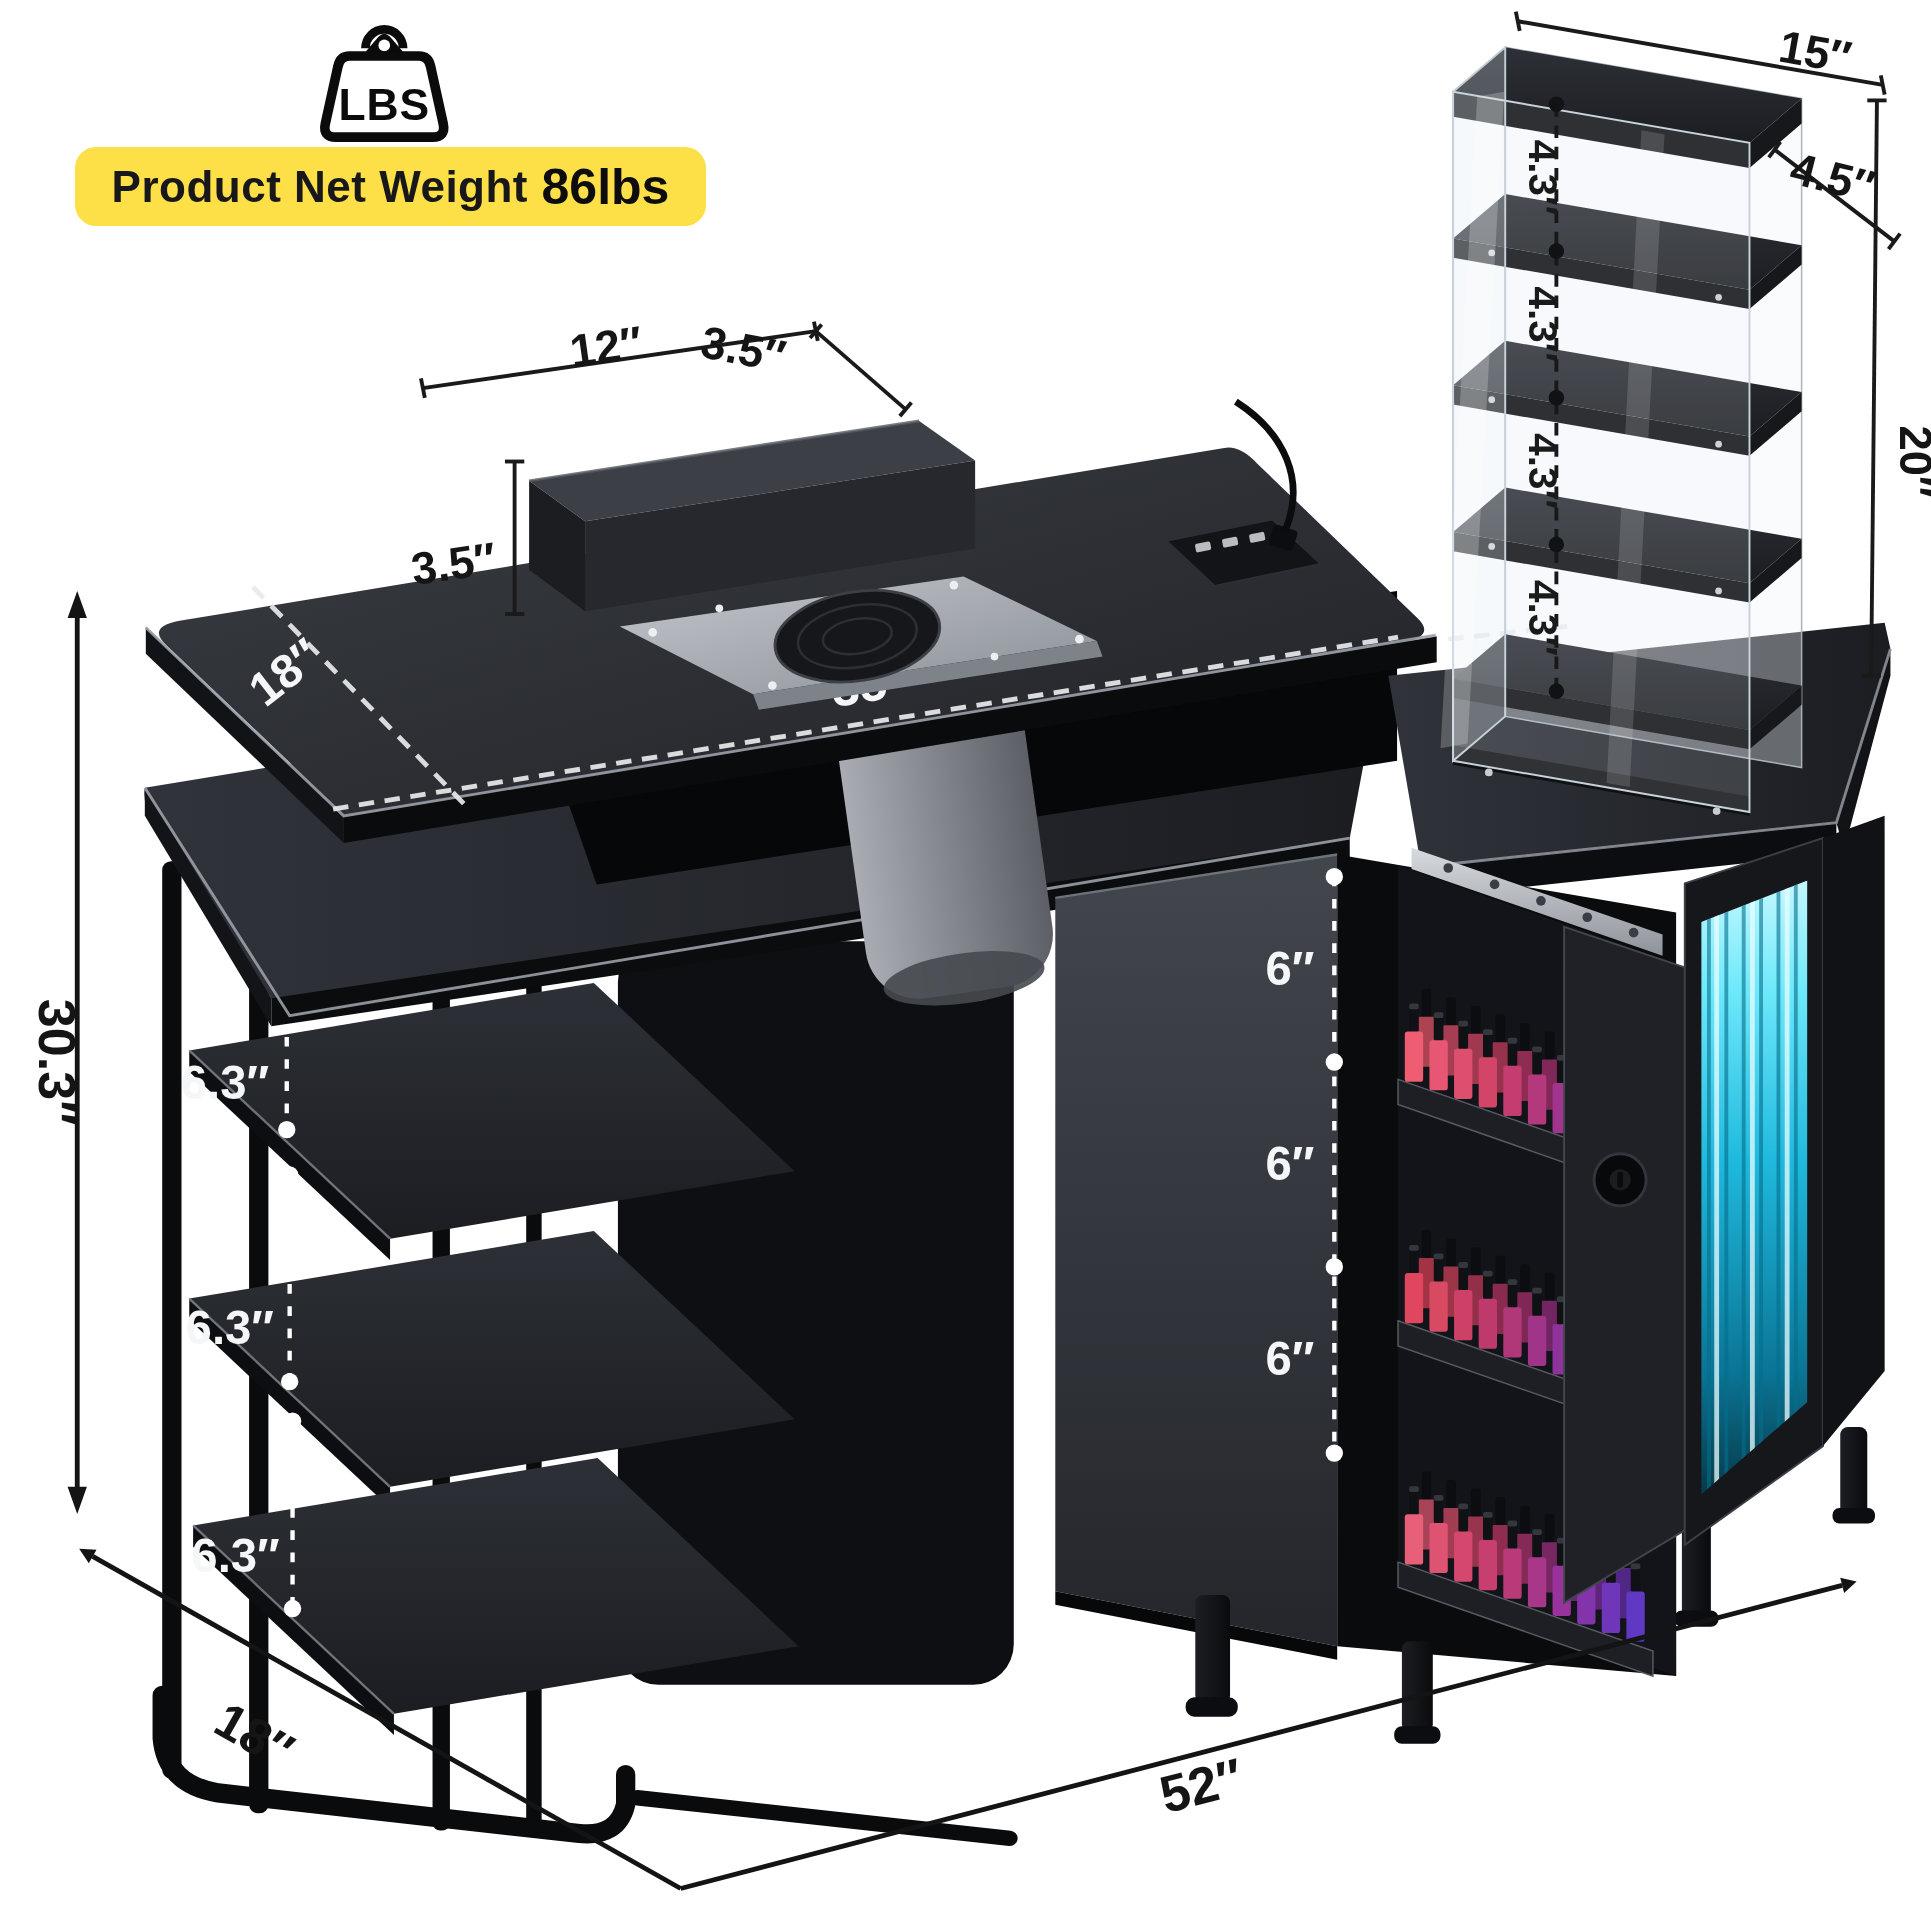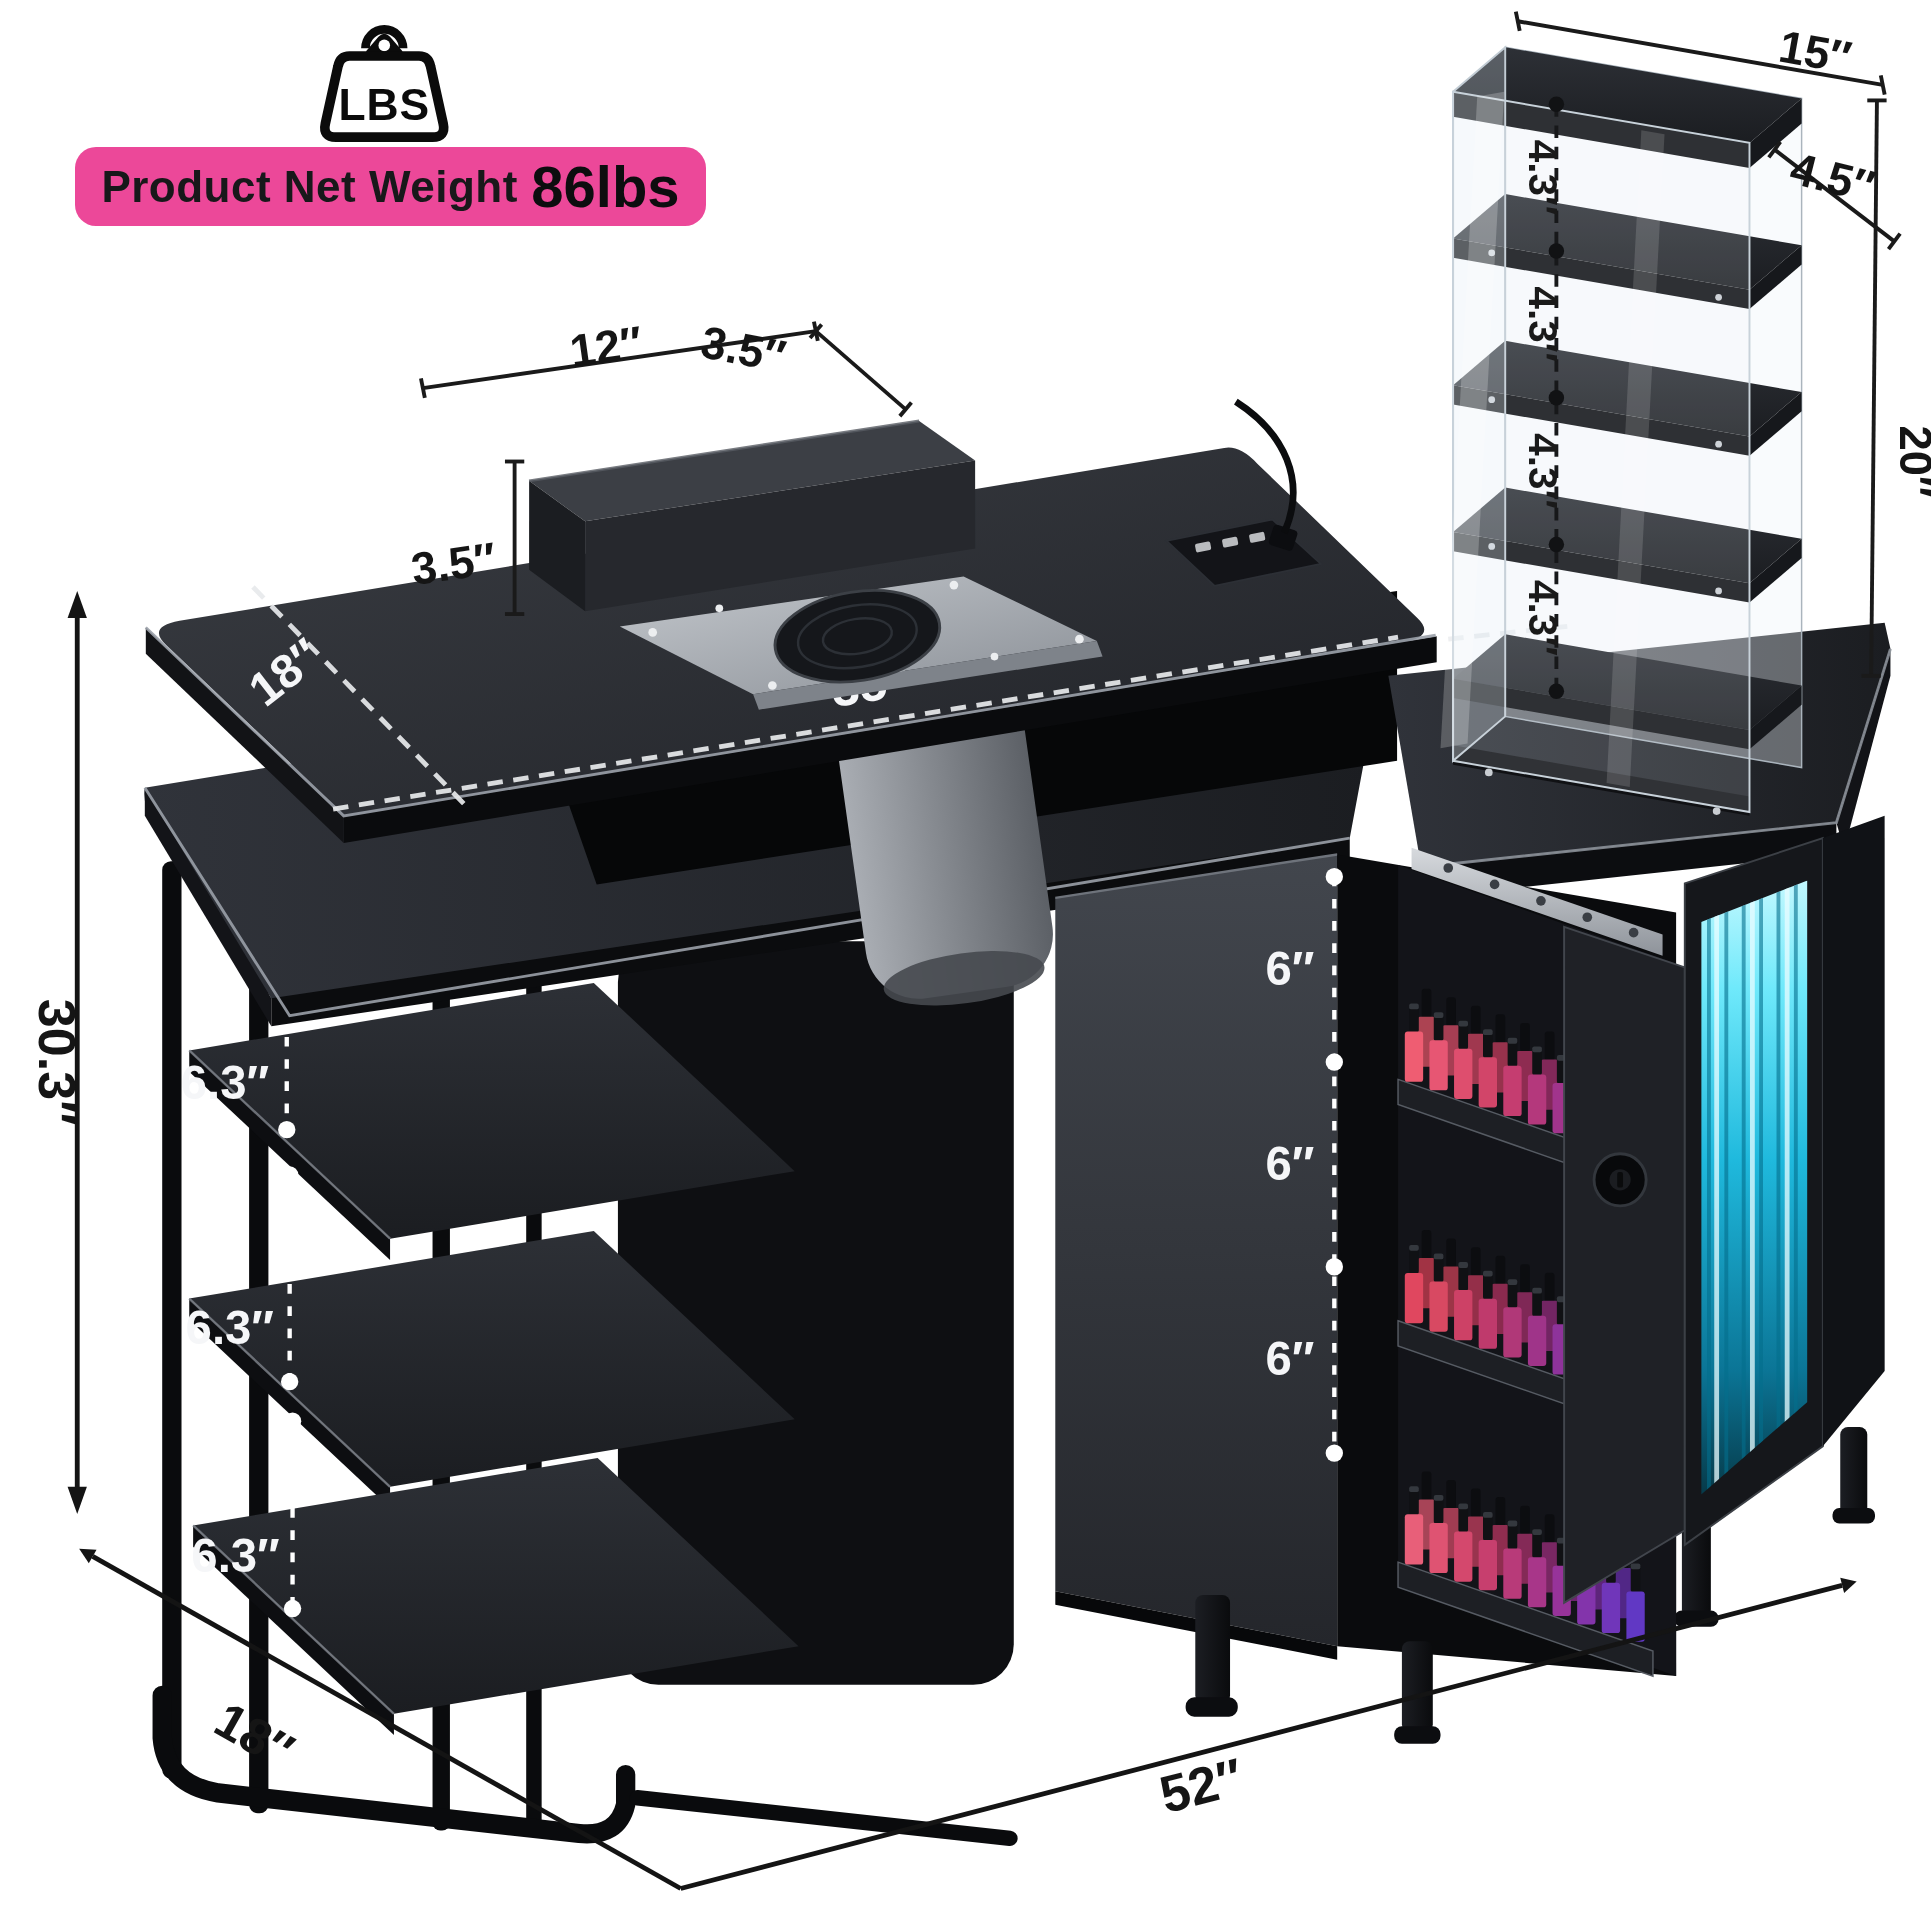--- a/index.html
+++ b/index.html
@@ -1,22 +1,22 @@
 <!DOCTYPE html>
 <html><head>
 <meta charset="utf-8">
 <style>
   html,body{margin:0;padding:0;background:#ffffff;}
   #stage{position:relative;width:1931px;height:1931px;background:#ffffff;overflow:hidden;
          font-family:"Liberation Sans",sans-serif;}
   #scene{position:absolute;left:0;top:0;}
-  .badge{position:absolute;left:75px;top:147px;width:631px;height:79px;background:#ec4899;
+  .badge{position:absolute;left:75px;top:147px;width:631px;height:79px;background:#fde047;
          border-radius:21px;display:flex;align-items:center;justify-content:center;gap:13.5px;}
   .badge .lbl{font-size:44px;font-weight:700;color:#18181a;letter-spacing:0.5px;}
-  .badge .val{font-size:58px;font-weight:800;color:#0d0d0f;}
+  .badge .val{font-size:50px;font-weight:800;color:#0d0d0f;}
   text{font-family:"Liberation Sans",sans-serif;}
   .dimB{font-size:47px;font-weight:700;fill:#151515;}
   .dimW{font-size:49px;font-weight:700;fill:#f5f6f8;}
   .dimS{font-size:42px;font-weight:700;fill:#1a1a1a;}
 </style>
 </head>
 <body>
 
 <div id="stage">
 

